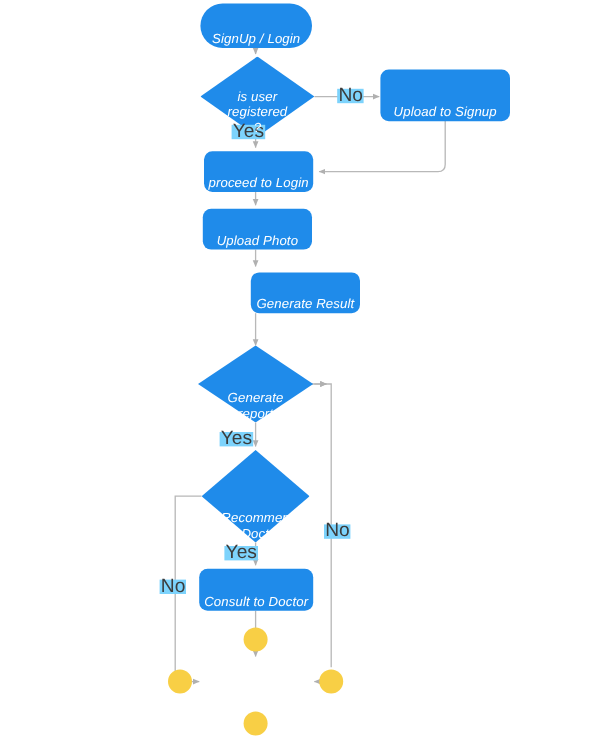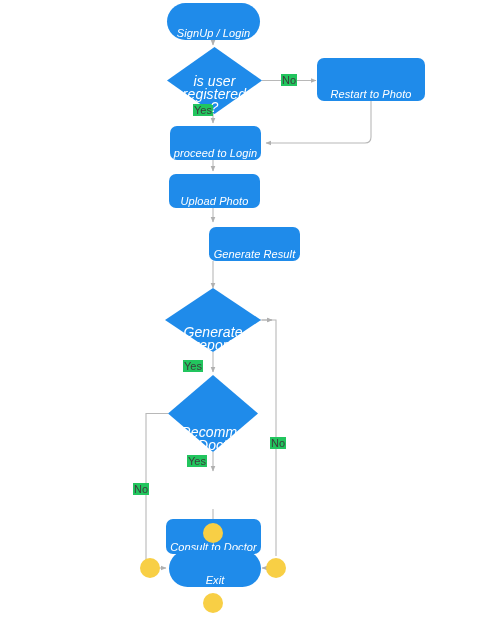--- a/index.html
+++ b/index.html
@@ -58,35 +58,35 @@
     height: 100%;
     background: #1f8bea;
     clip-path: polygon(50% 0%, 100% 50%, 50% 100%, 0% 50%);
     -webkit-clip-path: polygon(50% 0%, 100% 50%, 50% 100%, 0% 50%);
   }
   .diamond-label {
     position: relative;
     z-index: 2;
     width: 72%;
     color: #ffffff;
-    font-size: 14px;
+    font-size: 11px;
     line-height: 13px;
   }
   .dot {
     position: absolute;
     border-radius: 50%;
     background: #f8cf45;
   }
   .edge-label {
     position: absolute;
     color: #3c3c3c;
-    font-size: 11px;
+    font-size: 16px;
     line-height: 12px;
     white-space: nowrap;
-    background: #22c55e;
+    background: #7dd3fc;
     padding: 0 1px;
   }
 </style>
 </head>
 <body>
 
 <div id="canvas">
 
   <svg id="edges" viewBox="0 0 495 625" xmlns="http://www.w3.org/2000/svg">
     <defs>
@@ -148,21 +148,21 @@
   <div class="node diamond-wrap" style="left:167px; top:47px; width:95px; height:67px;">
     <span class="diamond-shape"></span>
     <span class="diamond-label">
       <span>is user</span><br>
       <span>registered</span><br>
       <span>?</span>
     </span>
   </div>
 
   <div class="node rounded" style="left:317px; top:58px; width:108px; height:43px;">
-    <span>Restart to Photo</span>
+    <span>Upload to Signup</span>
   </div>
 
   <div class="node rounded" style="left:170px; top:126px; width:91px; height:34px;">
     <span>proceed to Login</span>
   </div>
 
   <div class="node rounded" style="left:169px; top:174px; width:91px; height:34px;">
     <span>Upload Photo</span>
   </div>
 
@@ -179,27 +179,24 @@
   </div>
 
   <div class="node diamond-wrap" style="left:168px; top:375px; width:90px; height:77px;">
     <span class="diamond-shape"></span>
     <span class="diamond-label">
       <span>Recommen</span><br>
       <span>d Doctor</span>
     </span>
   </div>
 
-  <div class="node rounded" style="left:166px; top:474px; width:95px; height:35px;margin-top:45px;">
+  <div class="node rounded" style="left:166px; top:474px; width:95px; height:35px;">
     <span>Consult to Doctor</span>
   </div>
 
-  <div class="node pill" style="left:169px; top:550px; width:92px; height:37px;">
-    <span>Exit</span>
-  </div>
 
   <span class="dot" style="left:203px; top:523px; width:20px; height:20px;"></span>
   <span class="dot" style="left:140px; top:558px; width:20px; height:20px;"></span>
   <span class="dot" style="left:266px; top:558px; width:20px; height:20px;"></span>
   <span class="dot" style="left:203px; top:593px; width:20px; height:20px;"></span>
 
   <span class="edge-label" style="left:281px; top:74px;">No</span>
   <span class="edge-label" style="left:193px; top:104px;">Yes</span>
   <span class="edge-label" style="left:270px; top:437px;">No</span>
   <span class="edge-label" style="left:183px; top:360px;">Yes</span>

